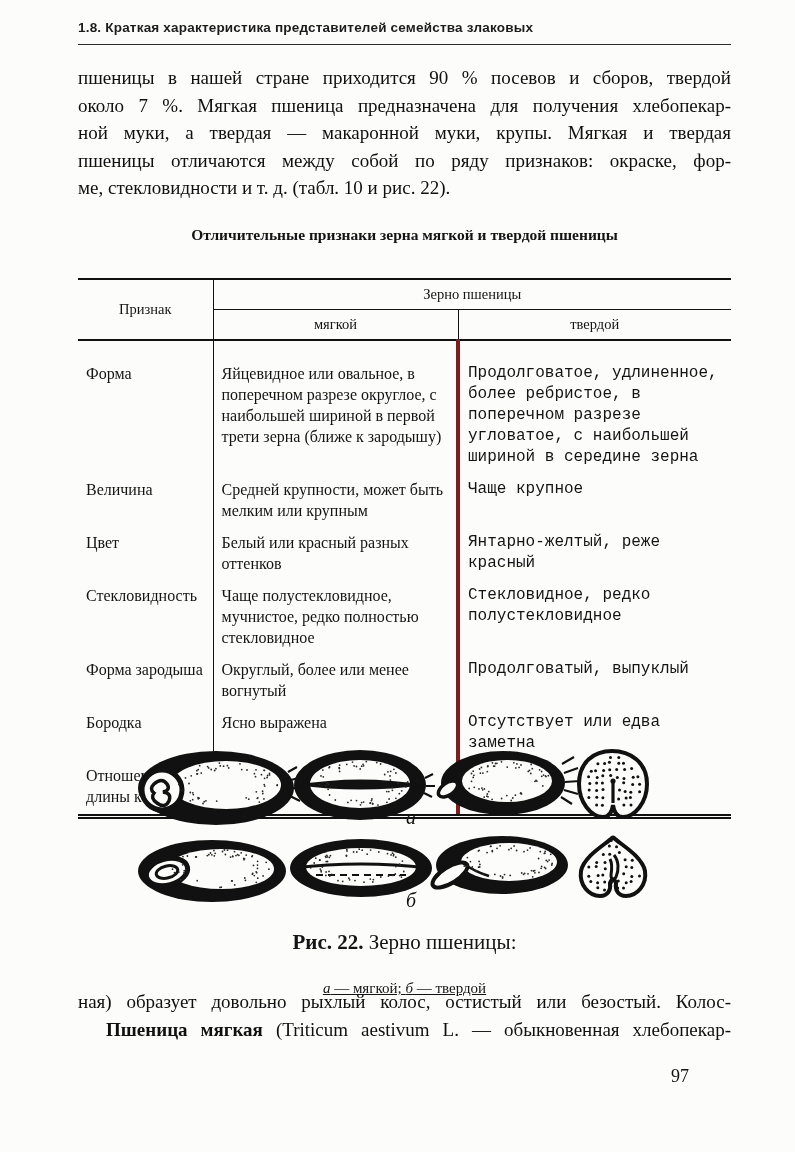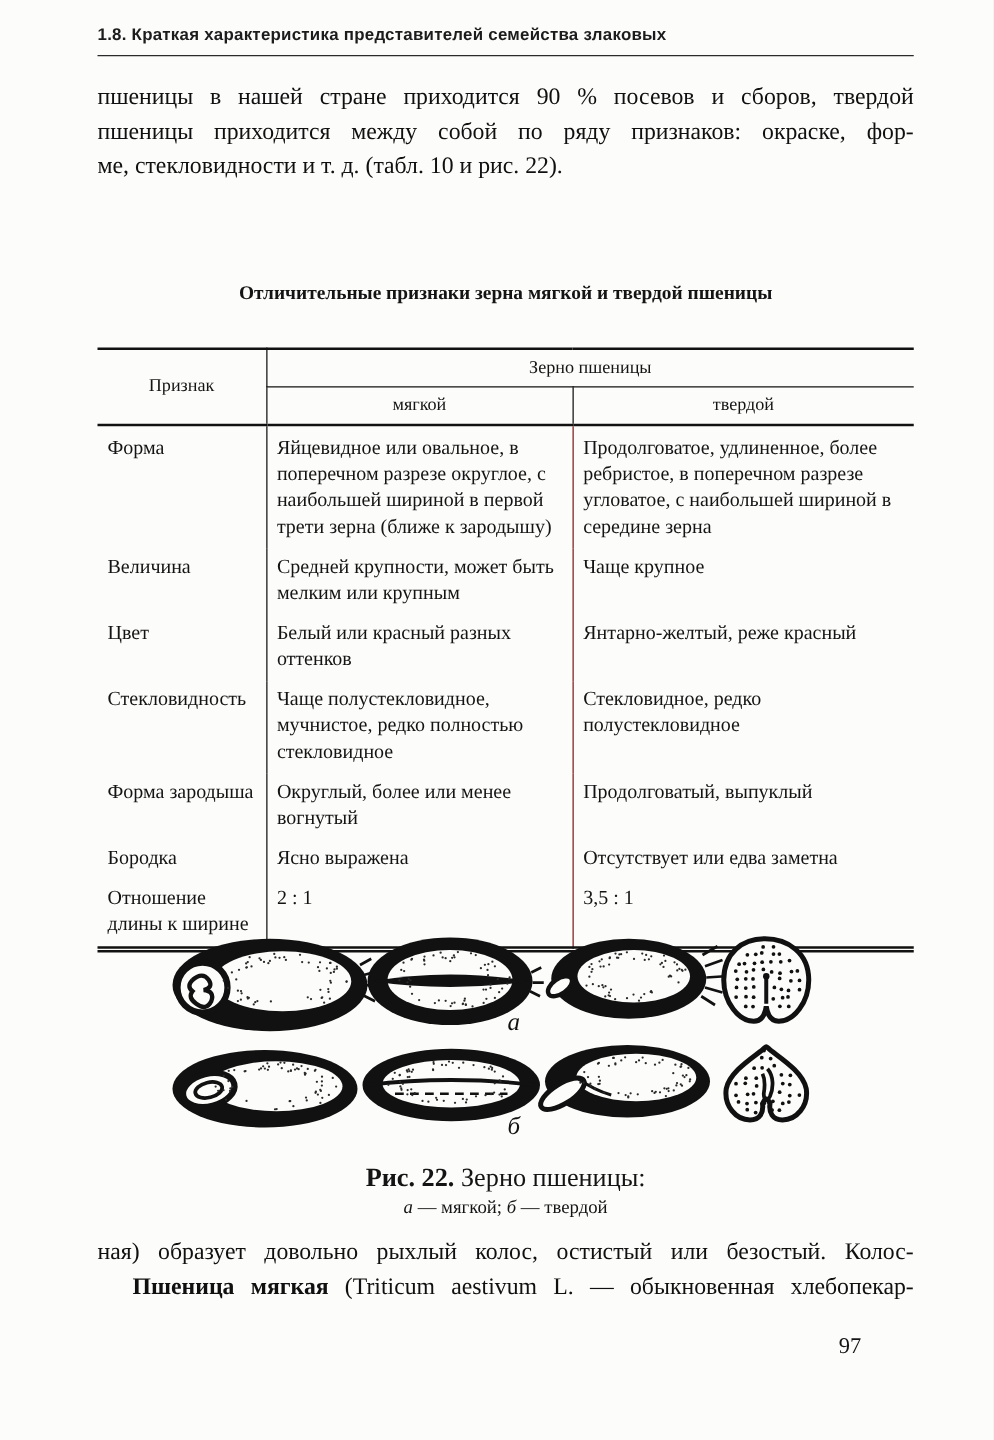--- a/index.html
+++ b/index.html
@@ -70,48 +70,50 @@
   th.h-feature{border-bottom:2px solid #111;}
   th.h-group{border-left:1px solid #111;border-bottom:1px solid #111;padding:5px 0 4px 0;}
   th.h-soft{border-left:1px solid #111;border-bottom:2px solid #111;padding:4px 0 5px 0;}
   th.h-hard{border-left:1px solid #111;border-bottom:2px solid #111;padding:4px 0 5px 0;}
   table.grain td{
     vertical-align:top;
     padding:4px 8px 7px 8px;
   }
   td.c1{padding-left:3px;padding-right:4px;}
   td.c2{border-left:1px solid #111;}
-  td.c3{border-left:1px solid #7f1d1d;}
-  table.grain tbody tr:first-child td{padding-top:7px;}
+  td.c3{border-left:4px solid #7f1d1d;font-family:Liberation Mono, monospace;}
+  table.grain tbody tr:first-child td{padding-top:22px;}
 
   
   .figure-box{position:absolute;left:128px;top:744px;width:560px;height:192px;}
   .fig-caption{top:930px;text-align:center;font-size:21px;}
   .fig-caption b{font-weight:bold;}
-  .fig-legend{top:958px;text-align:center;font-size:15px;}
+  .fig-legend{top:980px;text-align:center;font-size:15px;text-decoration:underline;}
   .fig-legend i, .fig-caption i{font-style:italic;}
 
   .page-number{
     position:absolute;left:656px;top:1066px;width:48px;
     font-size:18px;text-align:center;
   }
   svg text.figlabel{font-family:"Liberation Serif",serif;font-style:italic;font-size:20px;fill:#111;}
 </style>
 </head>
 <body>
 
 <div class="page">
 
   <div class="running-head content-x">
     <span>1.8. Краткая характеристика представителей семейства злаковых</span>
   </div>
 
   <div class="bodypara para1 content-x">
       <div class="jline">пшеницы в нашей стране приходится 90 % посевов и сборов, твердой</div>
-      <div class="jline">пшеницы приходится между собой по ряду признаков: окраске, фор-</div>
+      <div class="jline">около 7 %. Мягкая пшеница предназначена для получения хлебопекар-</div>
+      <div class="jline">ной муки, а твердая — макаронной муки, крупы. Мягкая и твердая</div>
+      <div class="jline">пшеницы отличаются между собой по ряду признаков: окраске, фор-</div>
       <div class="jline last">ме, стекловидности и т. д. (табл. 10 и рис. 22).</div>
     </div>
 
 
   <div class="table-title content-x">Отличительные признаки зерна мягкой и твердой пшеницы</div>
 
   <div class="tbl-wrap content-x">
     <table class="grain">
       <colgroup>
           <col style="width:135px">

